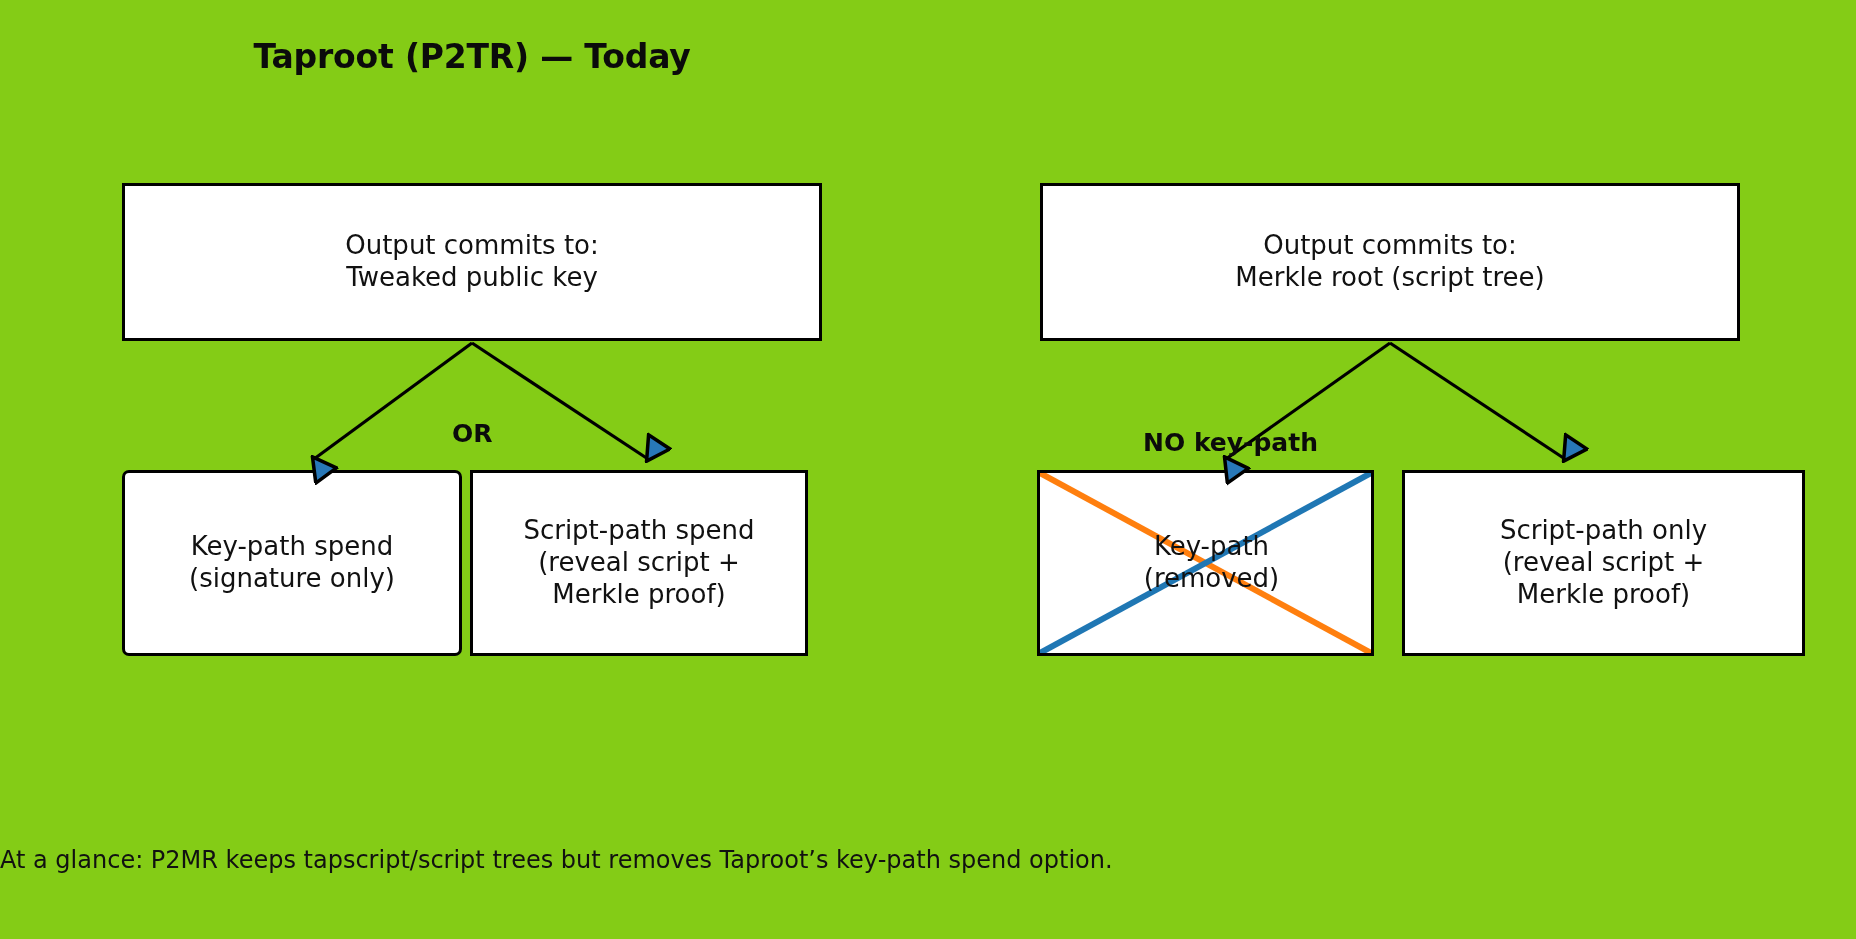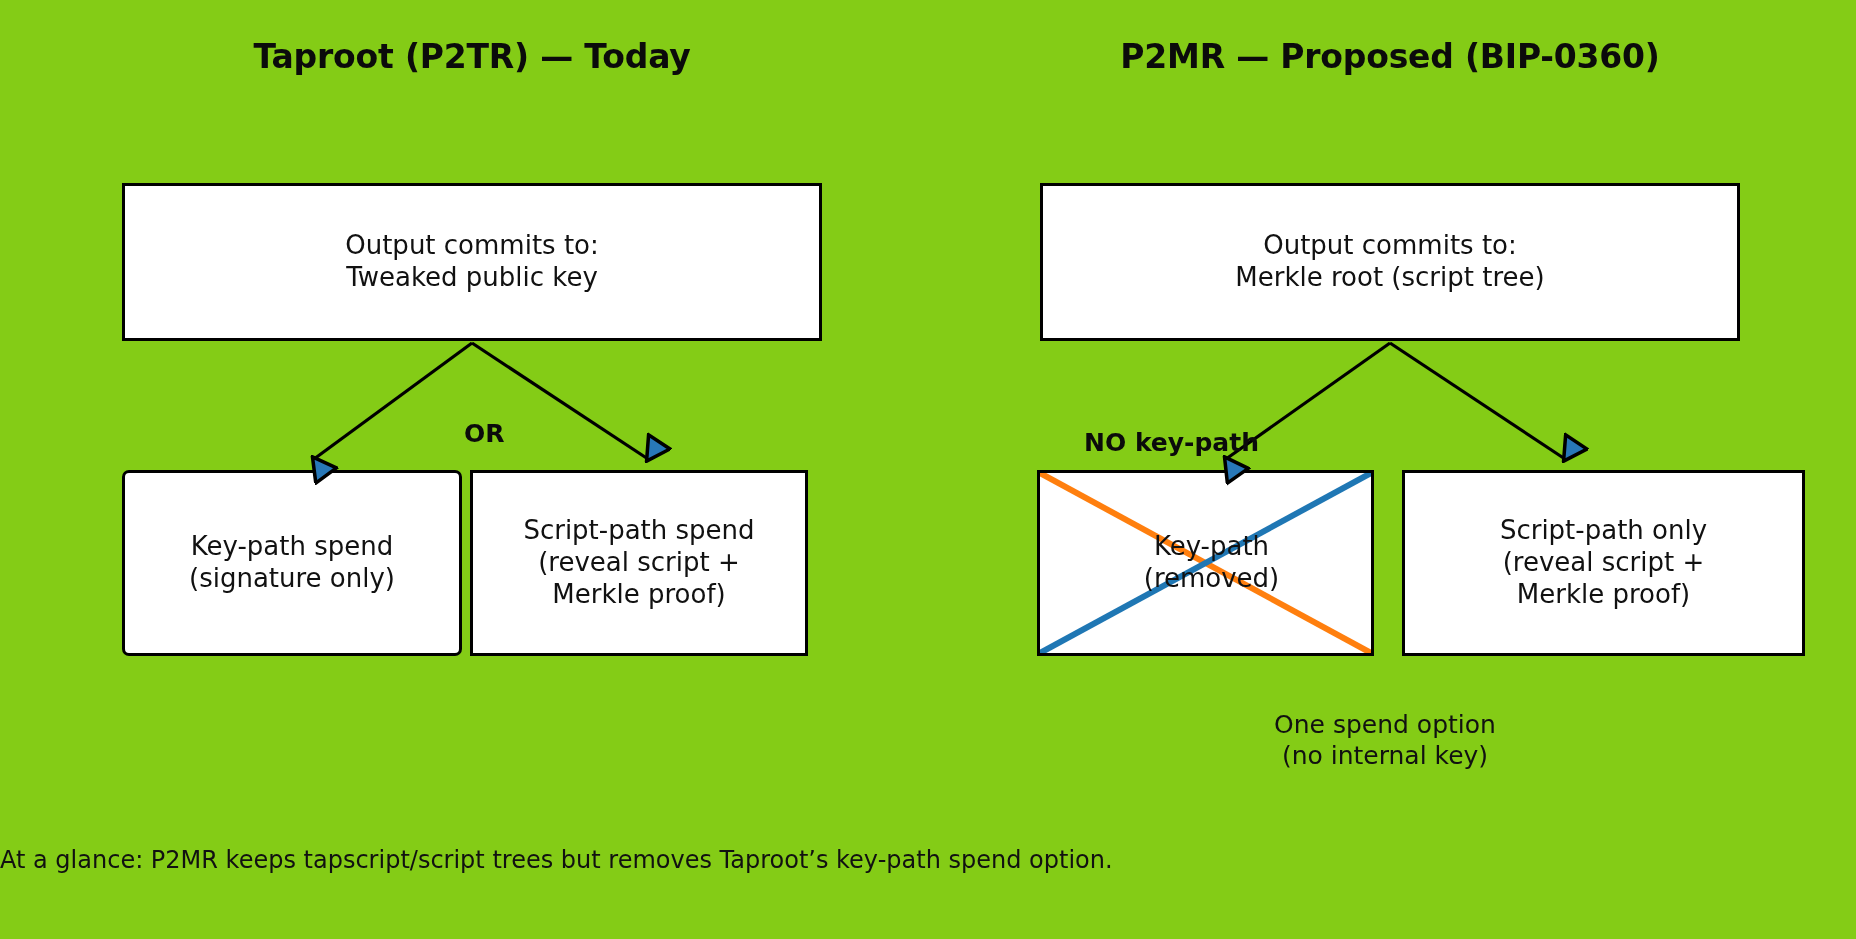--- a/index.html
+++ b/index.html
@@ -96,65 +96,62 @@
   }
   .crossed-box .node-text { position: relative; z-index: 3; margin-left: 12px; }
 </style>
 </head>
 <body>
 
 <div id="canvas">
 
   <div class="col-title abs" style="left:122px; top:37px; width:700px;">Taproot (P2TR) — Today</div>
 
-  <div class="col-title abs" style="left:1040px; top:37px; width:700px;">P2MR — Proposed (BIP-0360)</div>
 
   <div class="node-box" style="left:122px; top:183px; width:700px; height:158px;">
     <span class="node-text">Output commits to:
 Tweaked public key</span>
   </div>
 
-  <div class="edge-label" style="left:464px; top:419px;text-align:right;">OR</div>
+  <div class="edge-label" style="left:452px; top:419px;text-align:right;">OR</div>
 
   <div class="node-box" style="left:122px; top:470px; width:340px; height:186px;border-radius:7px;">
     <span class="node-text">Key-path spend
 (signature only)</span>
   </div>
 
   <div class="node-box" style="left:470px; top:470px; width:338px; height:186px;">
     <span class="node-text">Script-path spend
 (reveal script +
 Merkle proof)</span>
   </div>
 
 
   <div class="node-box" style="left:1040px; top:183px; width:700px; height:158px;">
     <span class="node-text">Output commits to:
 Merkle root (script tree)</span>
   </div>
 
-  <div class="edge-label" style="left:1084px; top:428px;">NO key-path</div>
+  <div class="edge-label" style="left:1143px; top:428px;">NO key-path</div>
 
   <div class="node-box crossed-box" style="left:1037px; top:470px; width:337px; height:186px;">
     <svg class="cross" viewBox="0 0 337 186" preserveAspectRatio="none">
       <line x1="0" y1="0" x2="337" y2="186" stroke="#ff7f0e" stroke-width="6" vector-effect="non-scaling-stroke"></line>
       <line x1="0" y1="186" x2="337" y2="0" stroke="#1f77b4" stroke-width="6" vector-effect="non-scaling-stroke"></line>
     </svg>
     <span class="node-text">Key-path
 (removed)</span>
   </div>
 
   <div class="node-box" style="left:1402px; top:470px; width:403px; height:186px;">
     <span class="node-text">Script-path only
 (reveal script +
 Merkle proof)</span>
   </div>
 
-  <div class="caption" style="left:1085px; top:710px; width:600px;">One spend option
-(no internal key)</div>
 
   <svg class="overlay">
     <defs>
       <marker id="ah" markerWidth="9" markerHeight="9" refX="4.6" refY="7.6" orient="auto-start-reverse" markerUnits="strokeWidth">
         <path d="M 4.6,8.4 L 0.6,1.2 L 8.6,1.2 Z" fill="#2878b8" stroke="#000000" stroke-width="1.1"></path>
       </marker>
     </defs>
 
     <g>
       <line x1="472" y1="343" x2="314" y2="459" stroke="#000000" stroke-width="3.2" marker-end="url(#ah)"></line>

